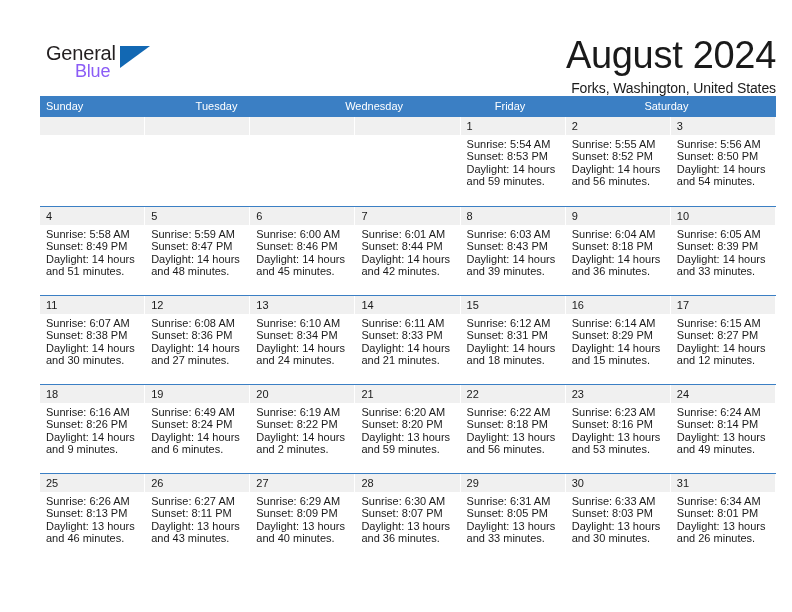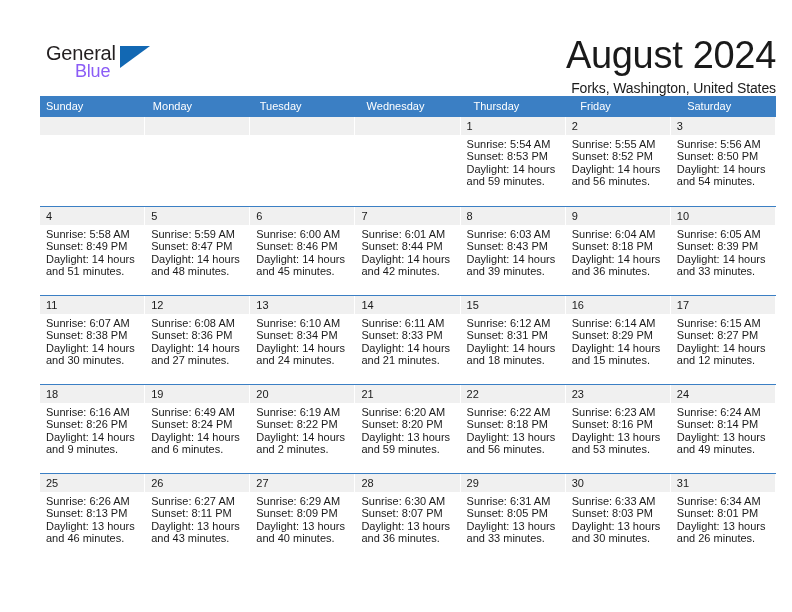--- a/index.html
+++ b/index.html
@@ -85,24 +85,22 @@
     </div>
     <div class="title-wrap">
       <div class="cal-title">August 2024</div>
       <div class="cal-subtitle">Forks, Washington, United States</div>
     </div>
   </div>
 
   <div class="calendar">
     <div class="weekdays">
       <div class="weekday">Sunday</div>
-      <div class="weekday">Monday</div>
       <div class="weekday">Tuesday</div>
       <div class="weekday">Wednesday</div>
-      <div class="weekday">Thursday</div>
       <div class="weekday">Friday</div>
       <div class="weekday">Saturday</div>
     </div>
     <div id="weeks-container">
         <div class="week">
           <div class="day empty">
             <div class="day-num-band">
               <span class="day-num"></span>
             </div>
           </div>

